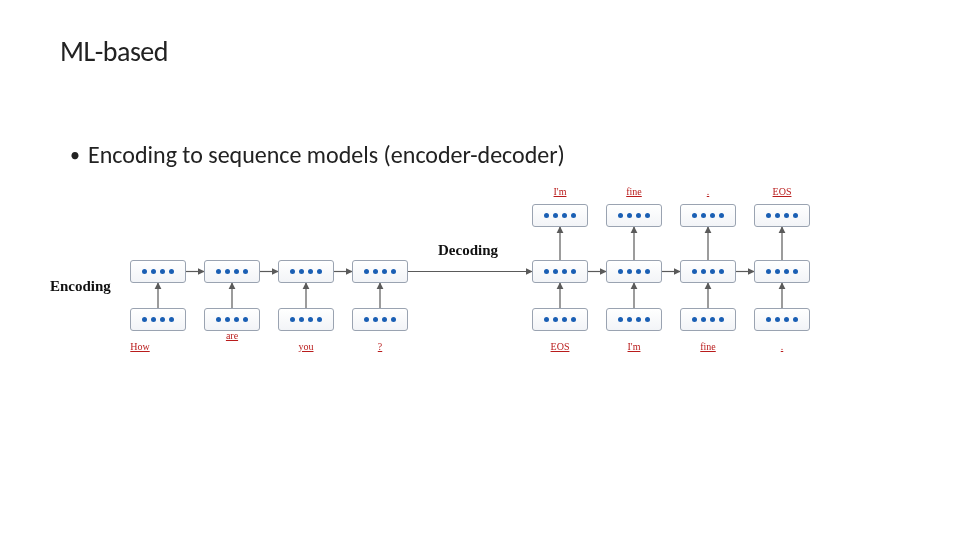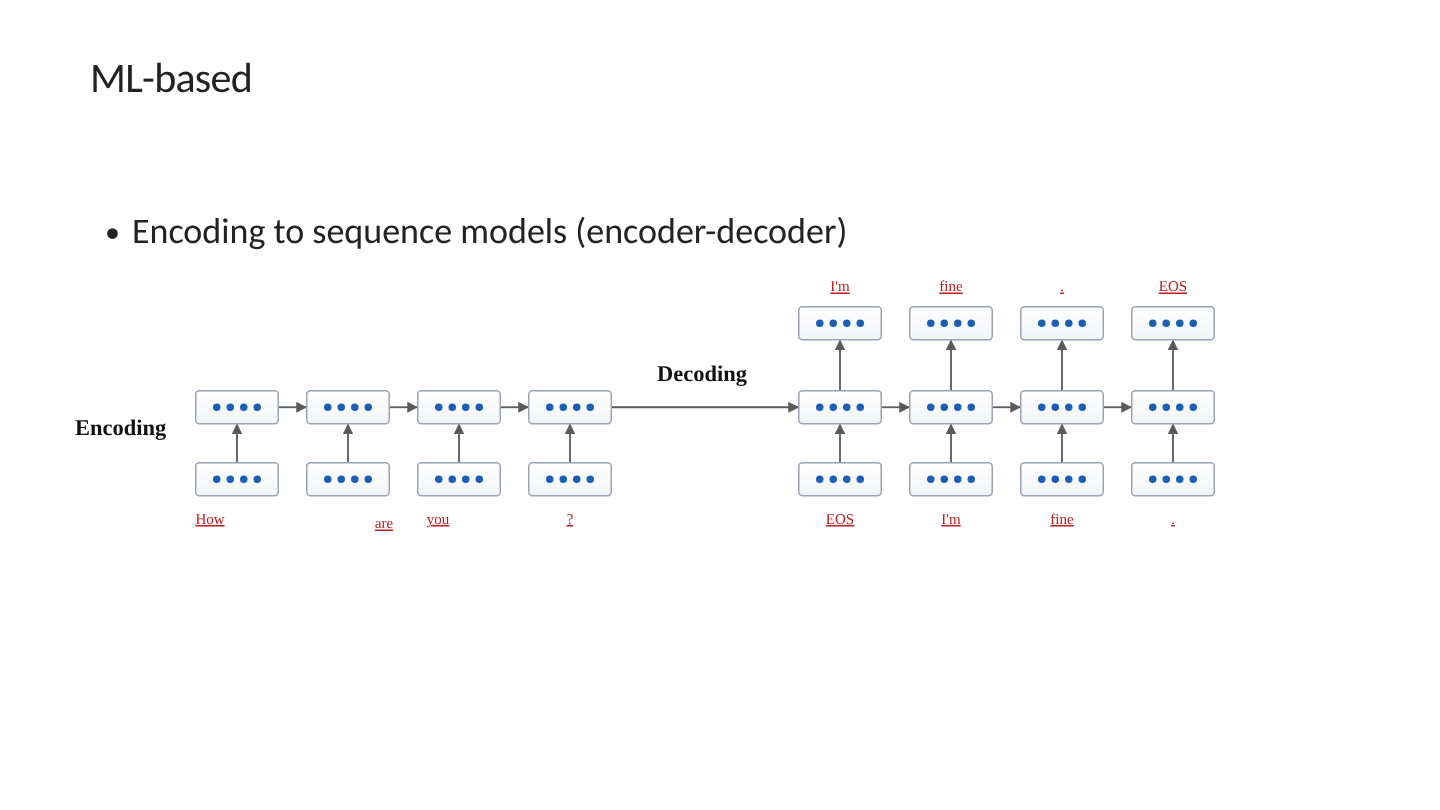--- a/index.html
+++ b/index.html
@@ -139,34 +139,34 @@
       <span class="d"></span>
       <span class="d"></span>
       <span class="d"></span>
     </div>
     <div class="cell" style="left: 96px; top: 118px;">
       <span class="d"></span>
       <span class="d"></span>
       <span class="d"></span>
       <span class="d"></span>
     </div>
-    <div class="label serif" style="left: 124px; top: 154px; margin-left: 24px;">are</div>
+    <div class="label serif" style="left: 124px; top: 140px;">are</div>
     <div class="cell" style="left: 170px; top: 70px;">
       <span class="d"></span>
       <span class="d"></span>
       <span class="d"></span>
       <span class="d"></span>
     </div>
     <div class="cell" style="left: 170px; top: 118px;">
       <span class="d"></span>
       <span class="d"></span>
       <span class="d"></span>
       <span class="d"></span>
     </div>
-    <div class="label serif" style="left: 184px; top: 151px;">you</div>
+    <div class="label serif" style="left: 198px; top: 151px;">you</div>
     <div class="cell" style="left: 244px; top: 70px;">
       <span class="d"></span>
       <span class="d"></span>
       <span class="d"></span>
       <span class="d"></span>
     </div>
     <div class="cell" style="left: 244px; top: 118px;">
       <span class="d"></span>
       <span class="d"></span>
       <span class="d"></span>

